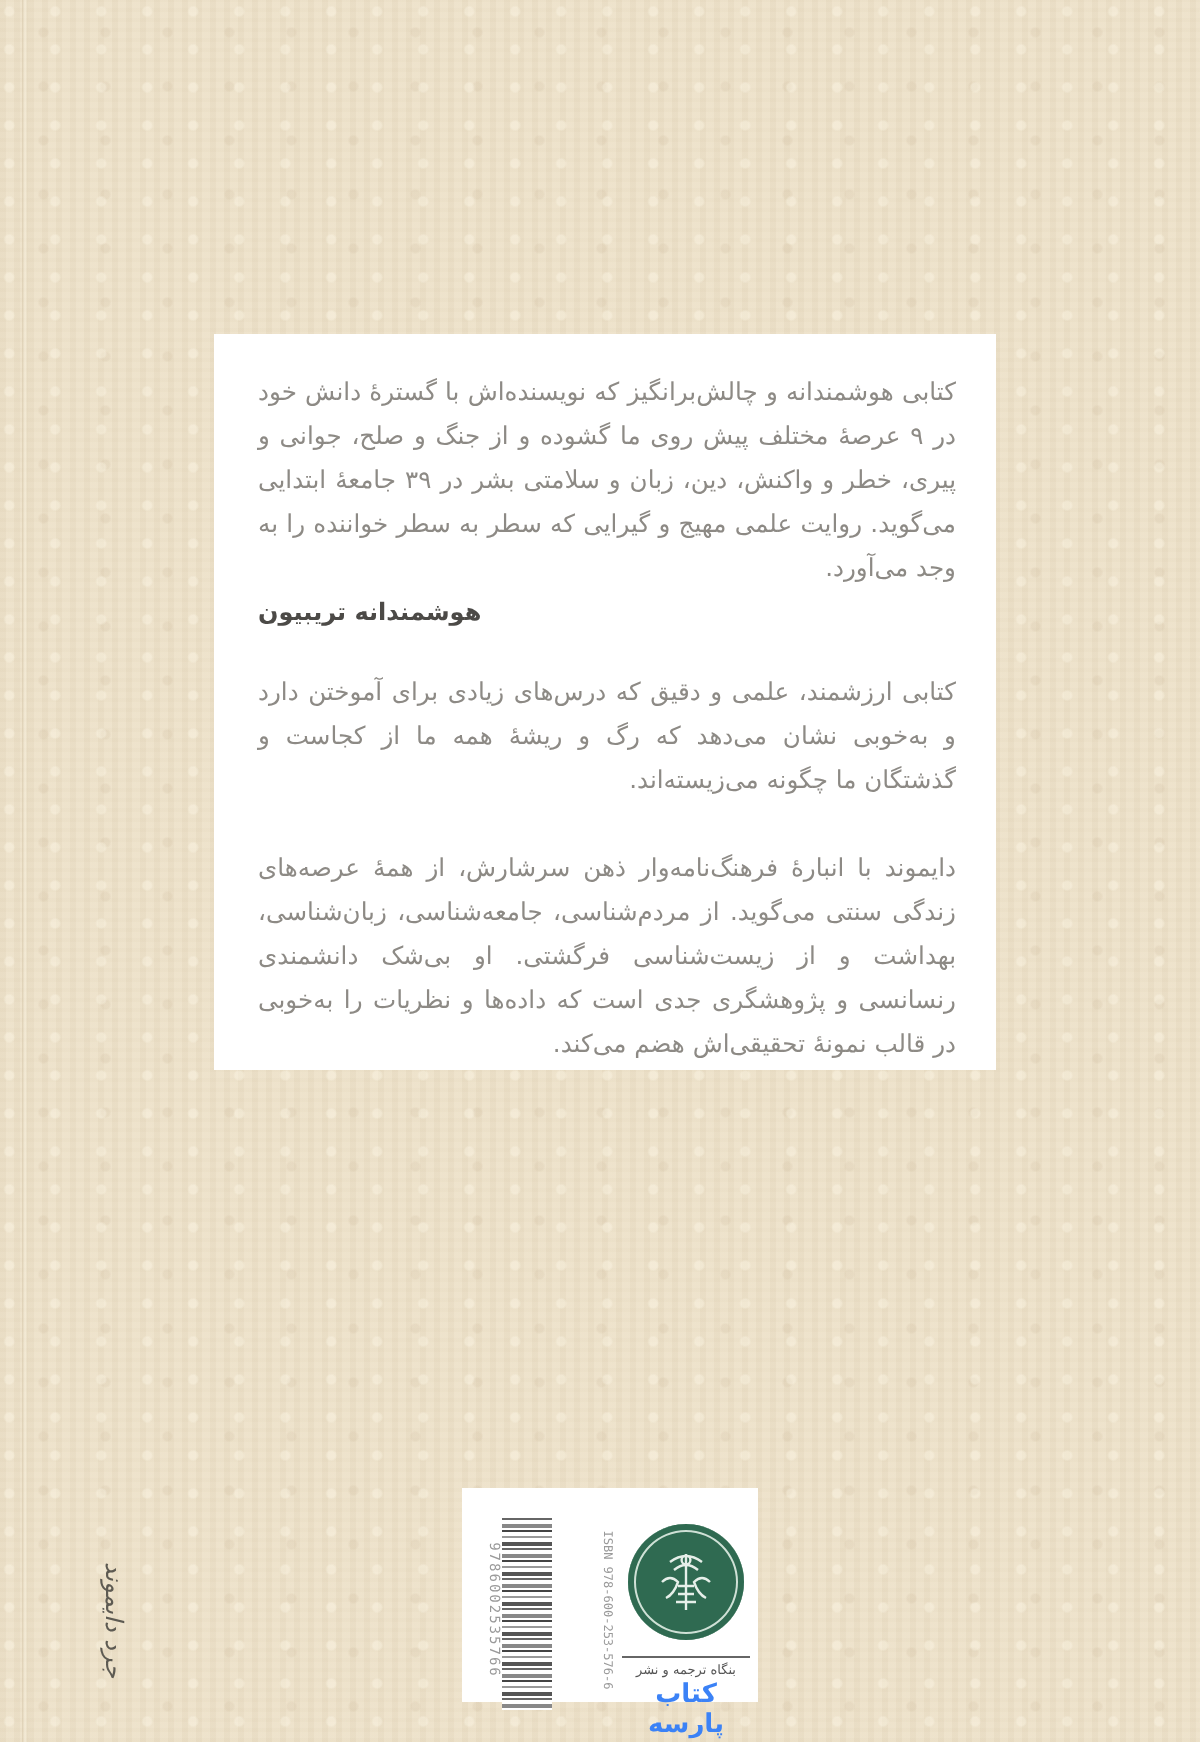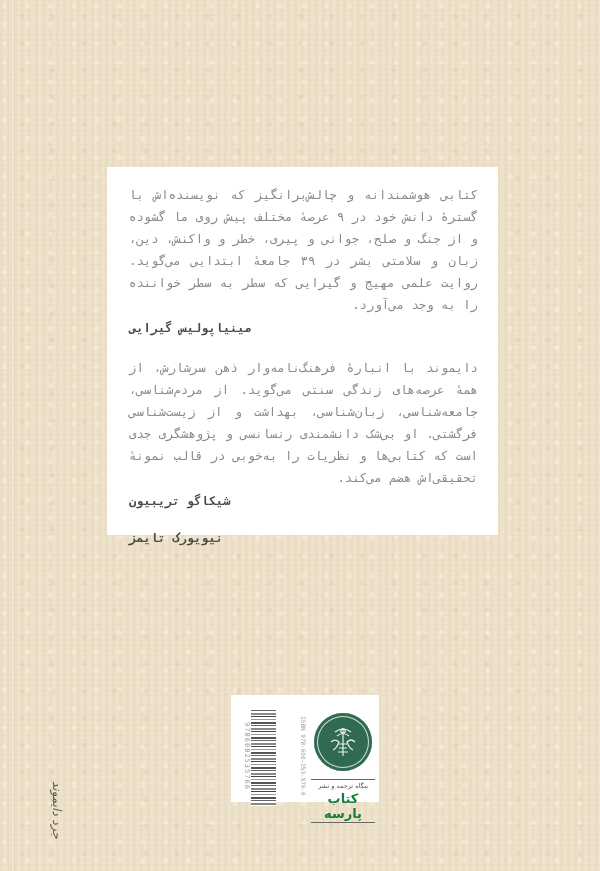--- a/index.html
+++ b/index.html
@@ -18,34 +18,33 @@
       position: absolute; left: 11px; top: 0; width: 3px; height: 871px;
       background: linear-gradient(90deg, rgba(190,170,135,0.35), rgba(255,250,235,0.4), rgba(200,180,145,0.25));
     }
     .blurb-box {
       position: absolute; left: 107px; top: 167px; width: 391px; height: 368px;
       background: #ffffff;
       box-sizing: border-box;
       padding: 18px 20px 0 22px;
       direction: rtl;
       color: #8a8782;
-      font-family: Liberation Mono, monospace;
     }
     .review { margin-bottom: 22px; }
     .review p {
       margin: 0; font-size: 12.3px; line-height: 22px; text-align: justify;
       text-align-last: right; color: #8d8a85;
     }
     .review .source {
       margin-top: 4px; font-size: 12px; font-weight: bold; color: #4c4a47;
       text-align: left; direction: rtl;
     }
     .review .source span { display: inline-block; }
     .label-box {
-      position: absolute; left: 231px; top: 695px; width: 148px; height: 107px;
+      position: absolute; left: 231px; top: 744px; width: 148px; height: 107px;
       background: #ffffff;
     }
     .barcode {
       position: absolute; left: 10px; top: 9px; width: 44px; height: 108px;
     }
     .barcode .bars {
       position: absolute; left: 10px; top: 6px; width: 25px; height: 96px;
       background: repeating-linear-gradient(180deg,
         #666 0 1px, #fff 1px 3px, #888 3px 5px, #fff 5px 6px, #444 6px 7px,
         #fff 7px 9px, #999 9px 10px, #fff 10px 12px, #555 12px 14px, #fff 14px 15px);
@@ -63,47 +62,46 @@
     .logo {
       position: absolute; left: 83px; top: 18px; width: 58px; height: 58px; border-radius: 50%;
       background: #2f6a51; box-shadow: inset 0 0 0 3px #2f6a51, inset 0 0 0 4px #cfe1d6;
     }
     .logo svg { position: absolute; left: 9px; top: 9px; }
     .publisher {
       position: absolute; left: 80px; top: 84px; width: 64px; direction: rtl; text-align: center;
       border-top: 1px solid #666; border-bottom: 1px solid #666; padding: 2px 0 1px;
     }
     .publisher .sub { font-size: 6.5px; color: #555; line-height: 9px; }
-    .publisher .name { font-size: 13px; font-weight: bold; color: #15803d; line-height: 15px; }
+    .publisher .name { font-size: 13px; font-weight: bold; color: #3b82f6; line-height: 15px; }
     .spine-signature {
       position: absolute; left: 9px; top: 800px; width: 90px; height: 20px;
       transform: rotate(90deg); transform-origin: center;
       font-size: 12px; color: #5d5a52; direction: rtl; text-align: center; white-space: nowrap;
       font-style: italic; font-family: "DejaVu Serif", serif;
     }
   </style>
 </head>
 <body>
 
 <div class="spine-fold"></div>
 <div class="spine-signature">جرد دایموند</div>
 
 <div class="blurb-box">
   <div class="review">
     <p>کتابی هوشمندانه و چالش‌برانگیز که نویسنده‌اش با گسترهٔ دانش خود در ۹ عرصهٔ مختلف پیش روی ما گشوده و از جنگ و صلح، جوانی و پیری، خطر و واکنش، دین، زبان و سلامتی بشر در ۳۹ جامعهٔ ابتدایی می‌گوید. روایت علمی مهیج و گیرایی که سطر به سطر خواننده را به وجد می‌آورد.</p>
-    <div class="source"><span>مینیاپولیس گیرایی</span></div>
+    <div class="source"><span>هوشمندانه تریبیون</span></div>
   </div>
   <div class="review">
+    <p>کتابی ارزشمند، علمی و دقیق که درس‌های زیادی برای آموختن دارد و به‌خوبی نشان می‌دهد که رگ و ریشهٔ همه ما از کجاست و گذشتگان ما چگونه می‌زیسته‌اند.</p>
   </div>
   <div class="review">
-    <p>دایموند با انبارهٔ فرهنگ‌نامه‌وار ذهن سرشارش، از همهٔ عرصه‌های زندگی سنتی می‌گوید. از مردم‌شناسی، جامعه‌شناسی، زبان‌شناسی، بهداشت و از زیست‌شناسی فرگشتی. او بی‌شک دانشمندی رنسانسی و پژوهشگری جدی است که کتابی‌ها و نظریات را به‌خوبی در قالب نمونهٔ تحقیقی‌اش هضم می‌کند.</p>
-    <div class="source"><span>شیکاگو تریبیون</span></div>
+    <p>دایموند با انبارهٔ فرهنگ‌نامه‌وار ذهن سرشارش، از همهٔ عرصه‌های زندگی سنتی می‌گوید. از مردم‌شناسی، جامعه‌شناسی، زبان‌شناسی، بهداشت و از زیست‌شناسی فرگشتی. او بی‌شک دانشمندی رنسانسی و پژوهشگری جدی است که داده‌ها و نظریات را به‌خوبی در قالب نمونهٔ تحقیقی‌اش هضم می‌کند.</p>
   </div>
   <div class="review">
-    <div class="source"><span>نیویورک تایمز</span></div>
   </div>
 </div>
 
 <div class="label-box">
   <div class="barcode">
     <div class="digits">9786002535766</div>
     <div class="bars"></div>
     <div class="isbn" style="left:12px">ISBN 978-600-253-576-6</div>
   </div>
   <div class="logo">

